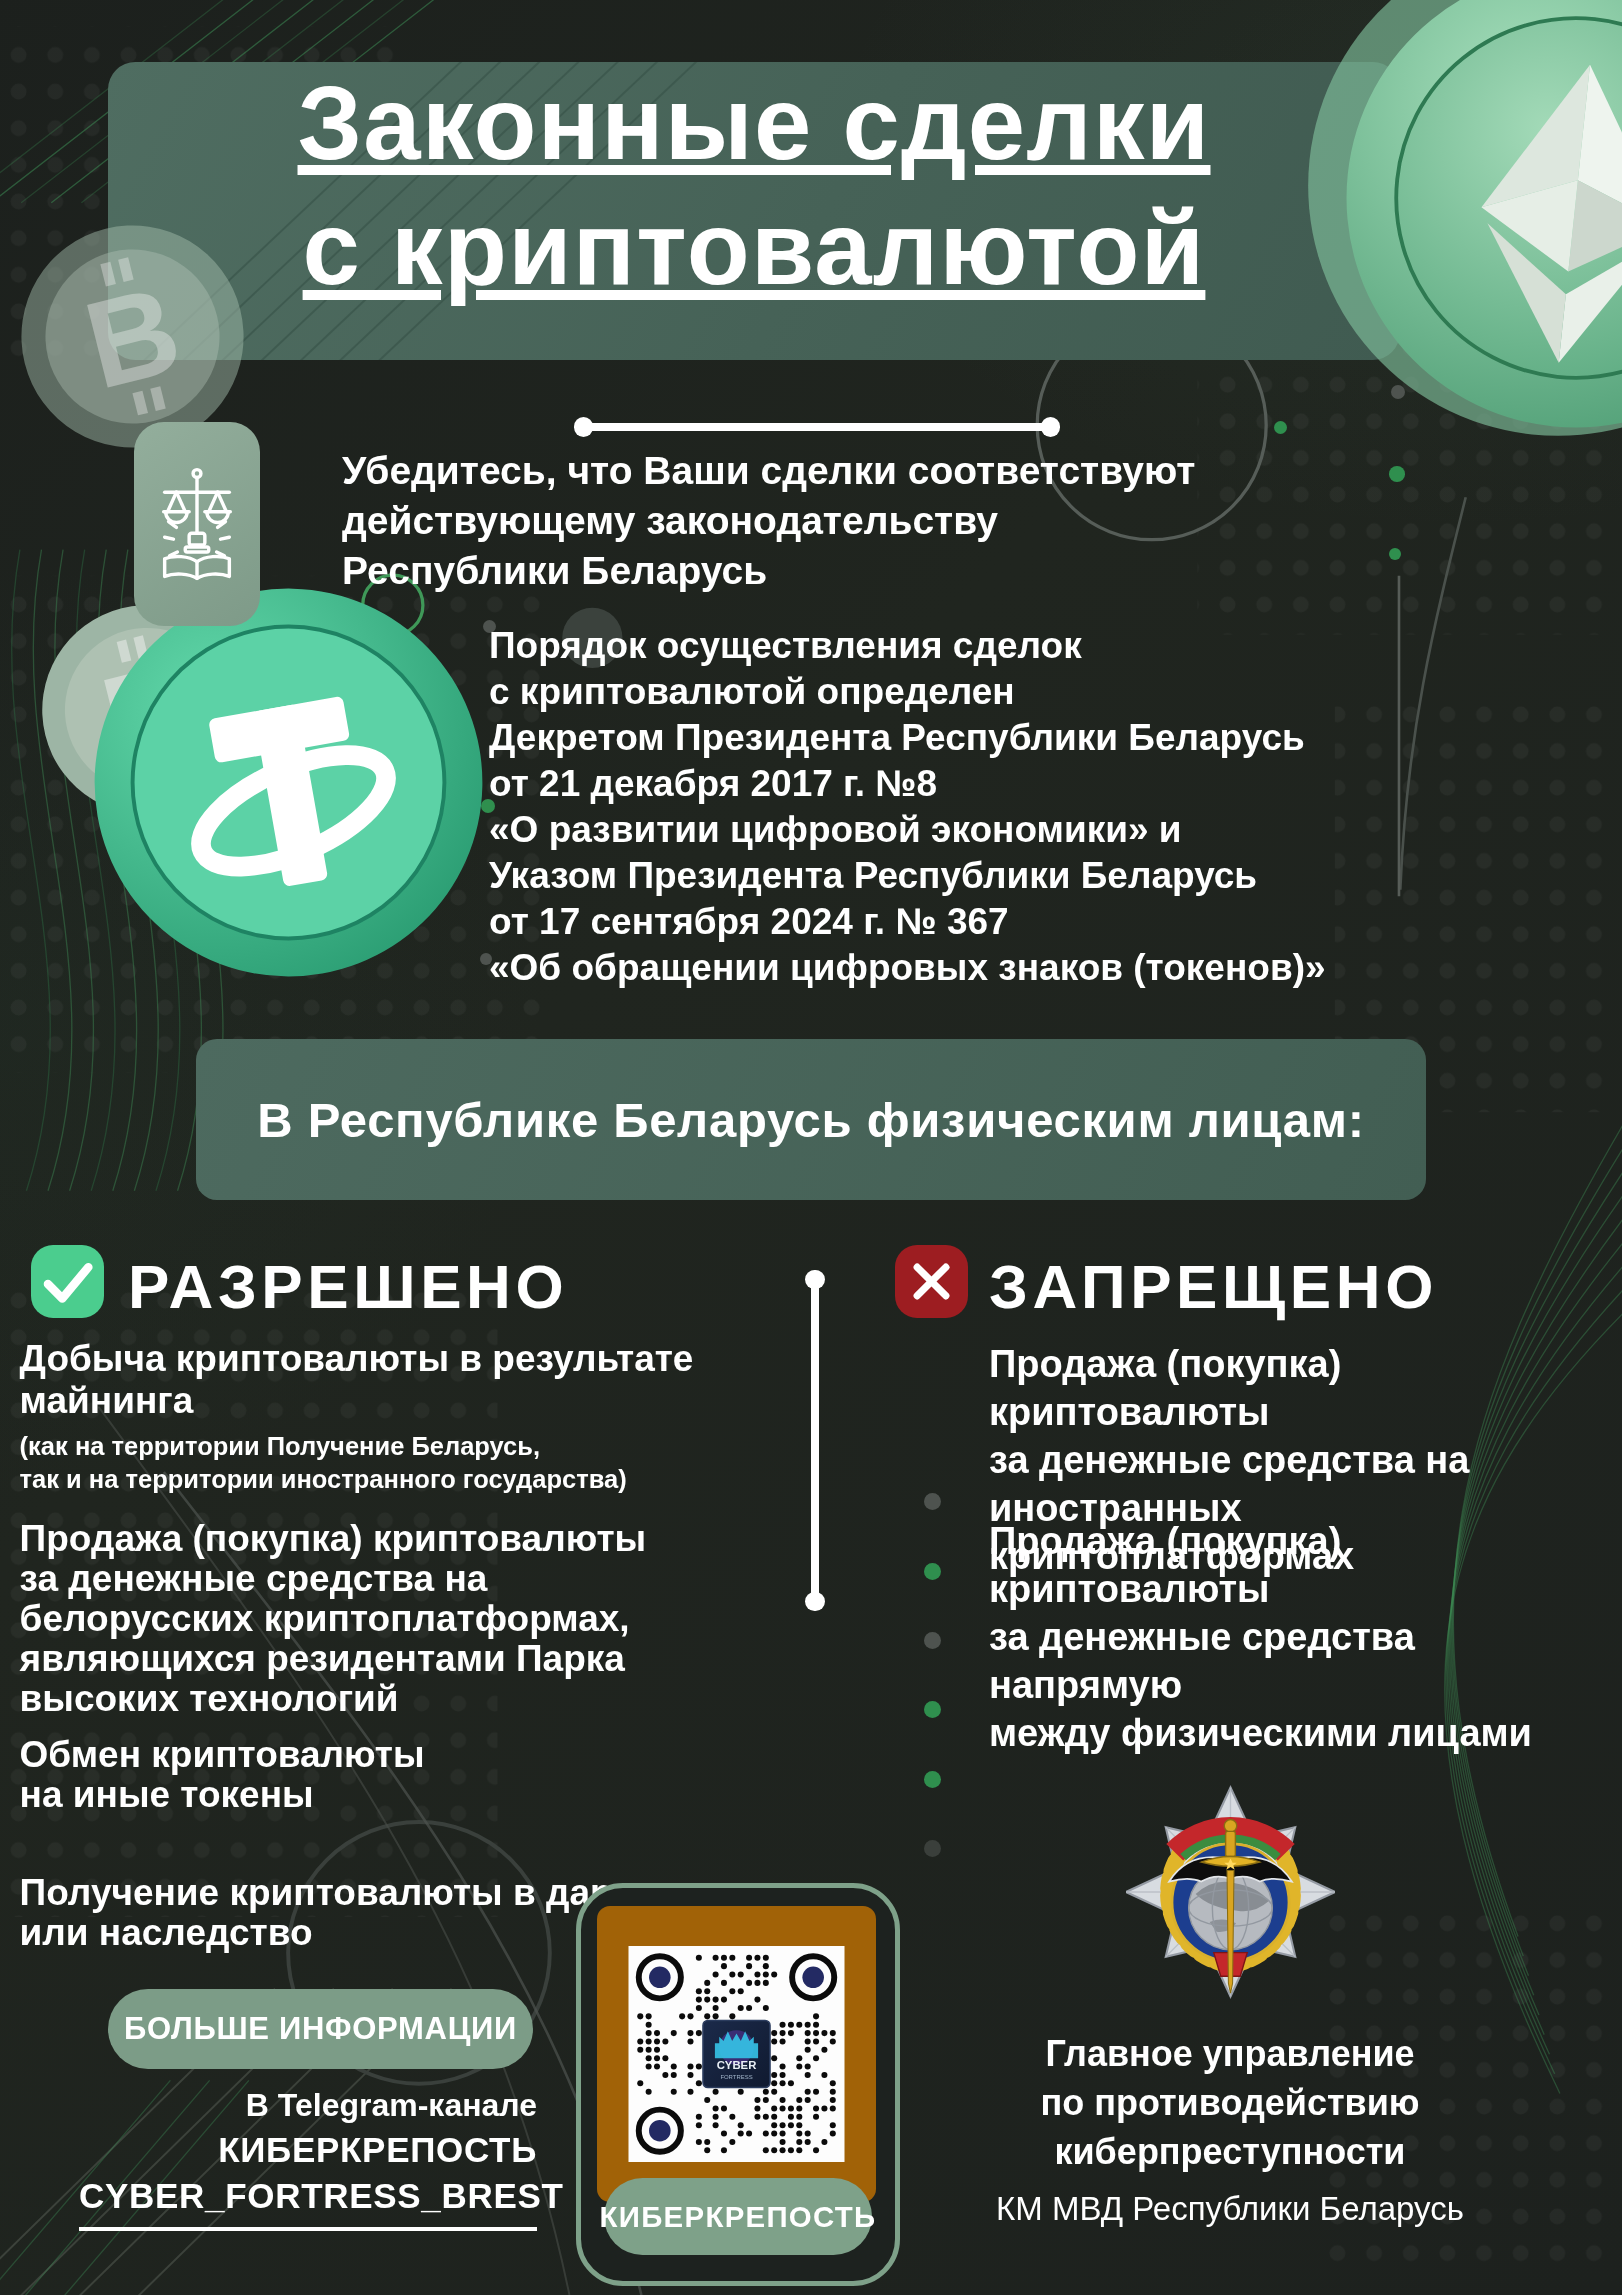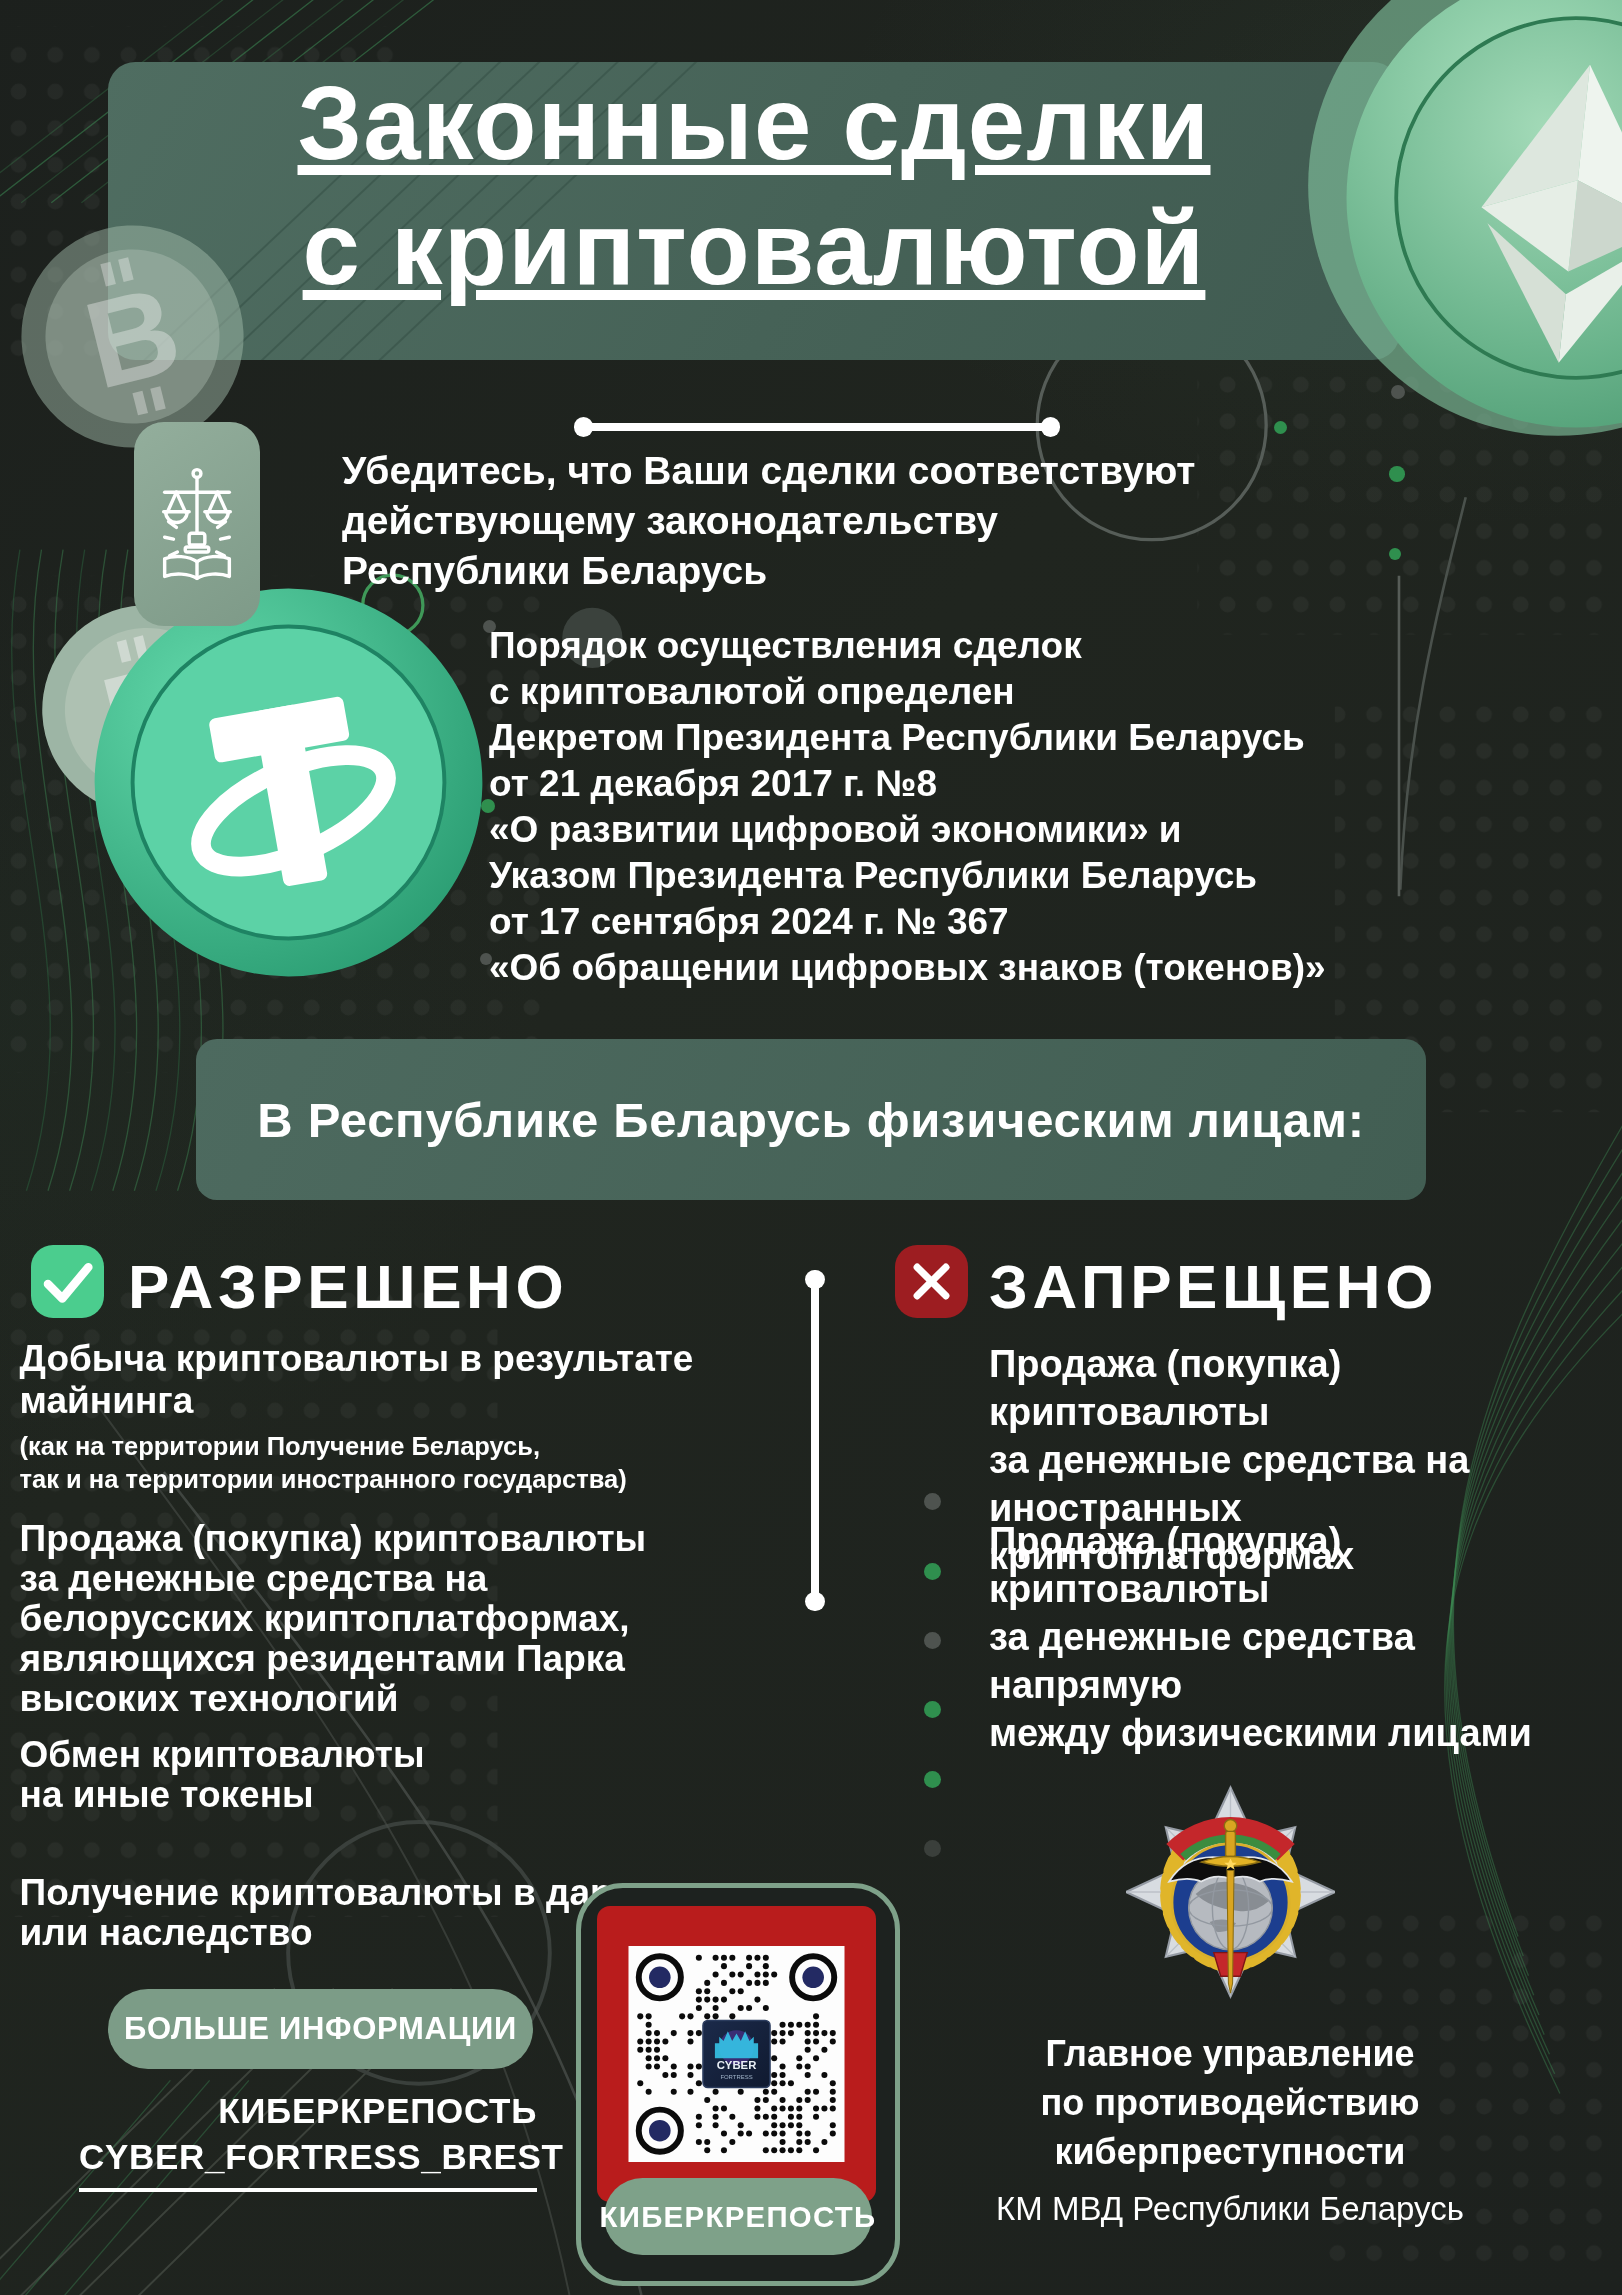--- a/index.html
+++ b/index.html
@@ -78,21 +78,21 @@
   .tg-line2{font-size:35px;font-weight:bold;line-height:42px;margin-top:3.9px;letter-spacing:0.7px;}
   .tg-handle{display:block;font-size:35px;font-weight:bold;line-height:42px;margin-top:3.9px;letter-spacing:0.7px;
     border-bottom:4.6px solid #fff;padding-bottom:10.5px;}
 
   
   .qr-panel{
     left:576px;top:1883px;width:324px;height:403px;border-radius:47px;
     background:#1d221f;border:5.9px solid #7ea189;box-sizing:border-box;z-index:6;
   }
   .qr-card{
-    position:absolute;left:16.4px;top:17.7px;width:279px;height:296px;border-radius:13px;background:#b91c1c;
+    position:absolute;left:16.4px;top:17.7px;width:279px;height:296px;border-radius:13px;background:#a16207;
     display:flex;align-items:center;justify-content:center;
   }
   .qr-pill{
     position:absolute;left:23px;right:23px;bottom:26px;height:77px;border-radius:39px;background:#7ea189;
     display:flex;align-items:center;justify-content:center;
     font-size:29.4px;font-weight:bold;letter-spacing:1.3px;
   }
 
   
   .emblem{left:1126px;top:1777px;z-index:5;}
@@ -340,20 +340,21 @@
 за денежные средства на
 иностранных криптоплатформах</div>
   <div class="abs fitem preline" style="left:989px;top:1517px;width:622px;">Продажа (покупка) криптовалюты
 за денежные средства напрямую
 между физическими лицами</div>
 
   <div class="abs info-pill">
     <span>БОЛЬШЕ ИНФОРМАЦИИ</span>
   </div>
   <div class="abs tg-block">
+    <div class="tg-line1">В Telegram-канале</div>
     <div class="tg-line2">КИБЕРКРЕПОСТЬ</div>
     <span class="tg-handle">CYBER_FORTRESS_BREST</span>
   </div>
 
   <div class="abs qr-panel">
     <div class="qr-card">
       <svg id="qr-svg" width="233" height="216" viewBox="0 0 400 400" preserveAspectRatio="xMidYMid meet">
         <defs>
           <linearGradient id="qlogo" x1="0" y1="0" x2="1" y2="1">
             <stop offset="0%" stop-color="#1b2a4a"></stop>

